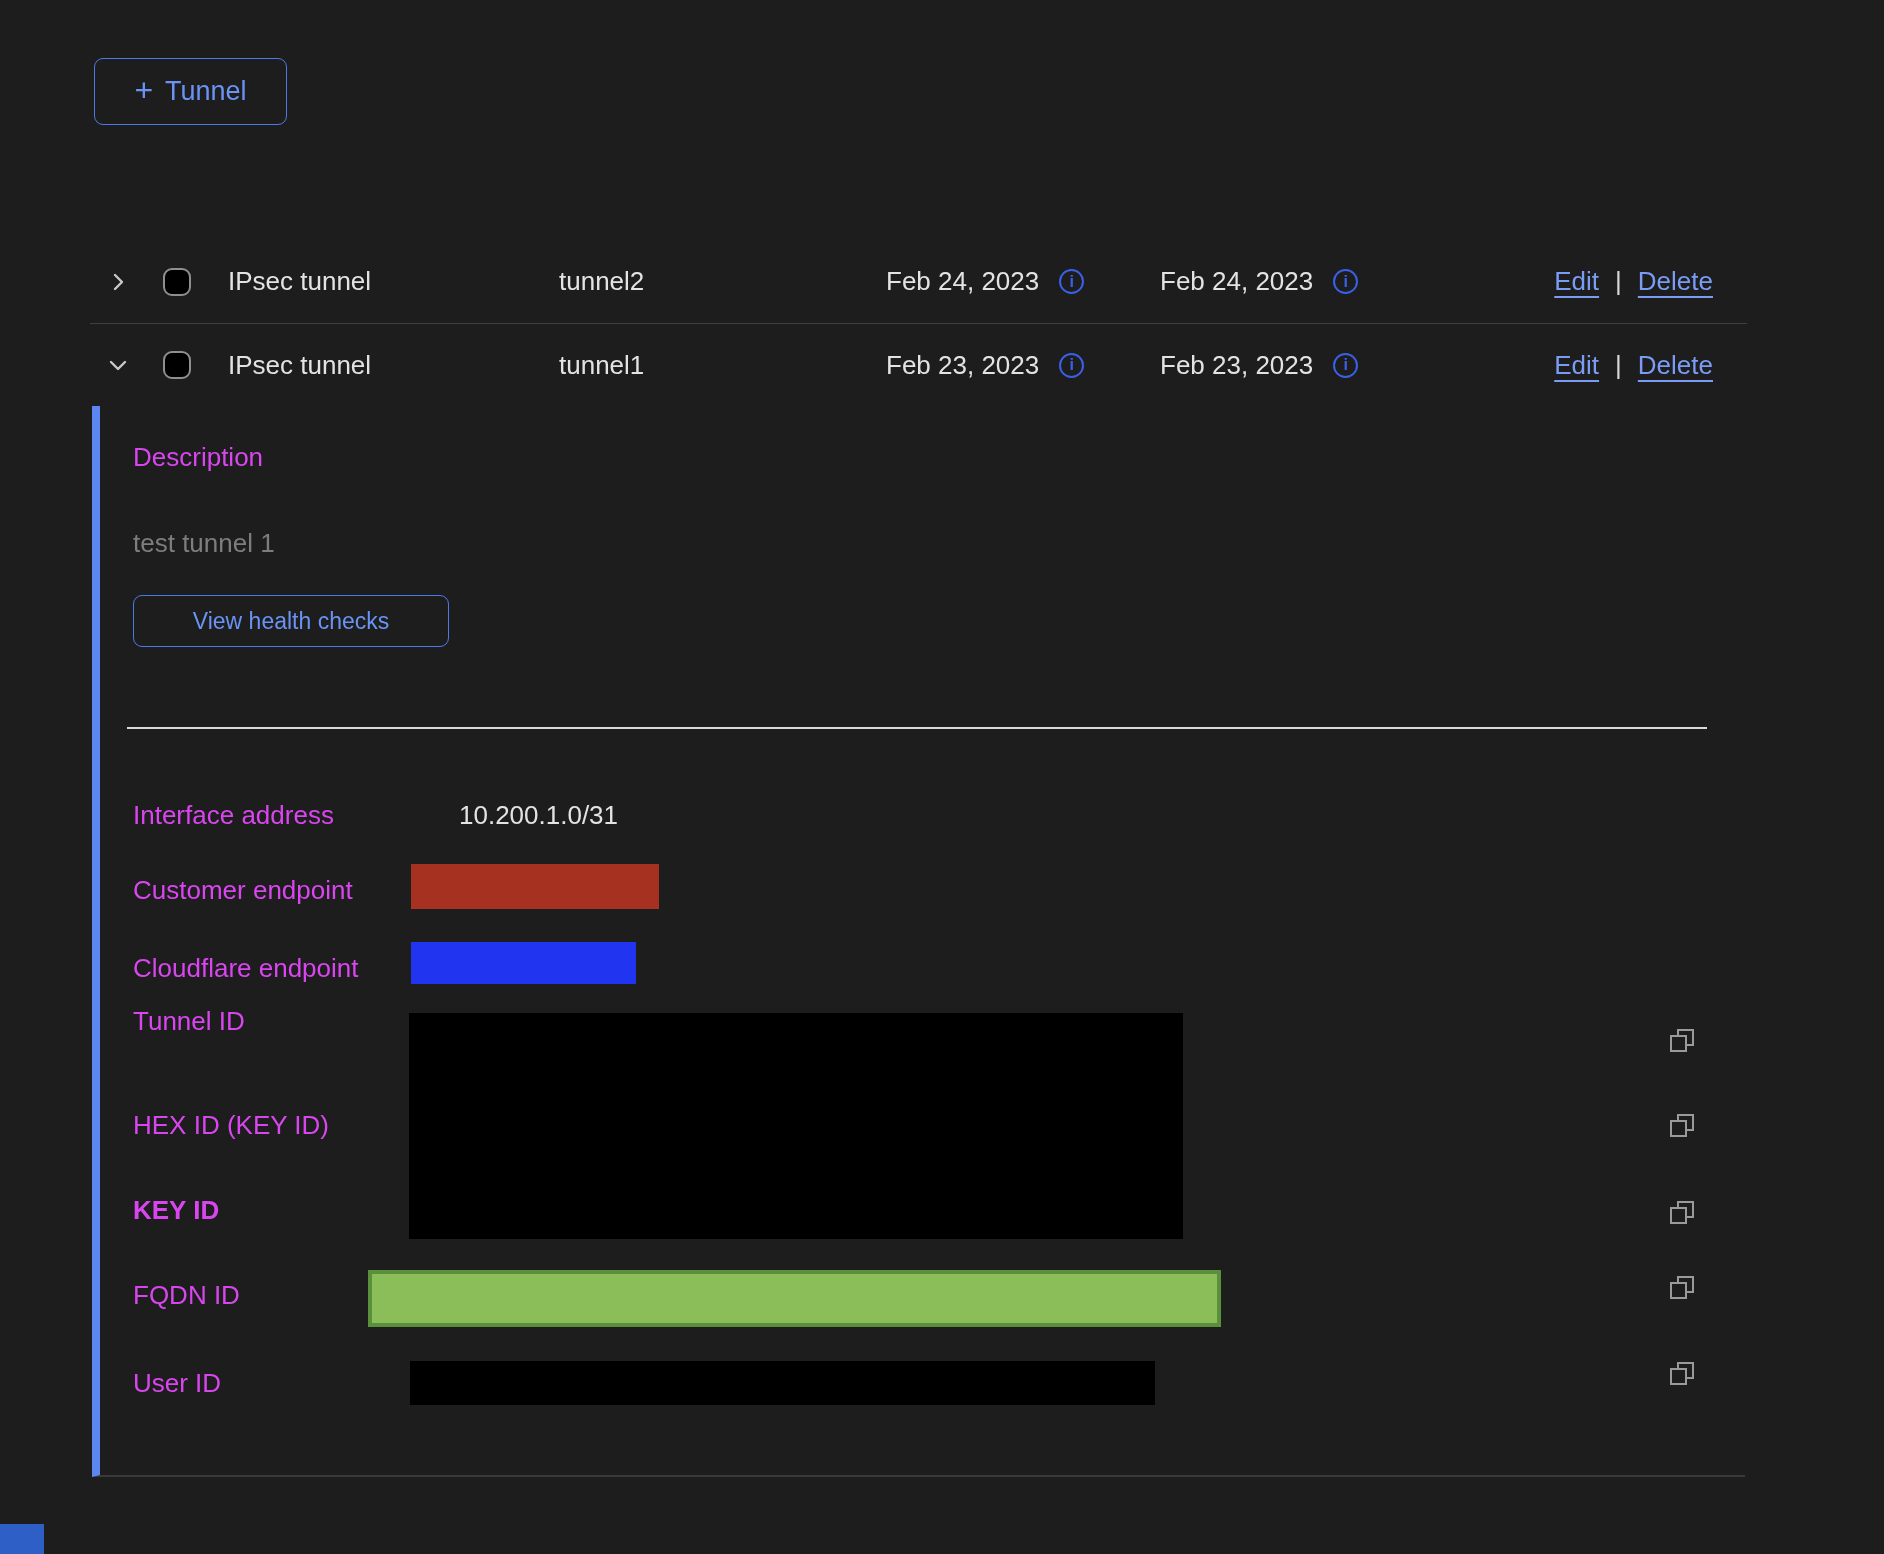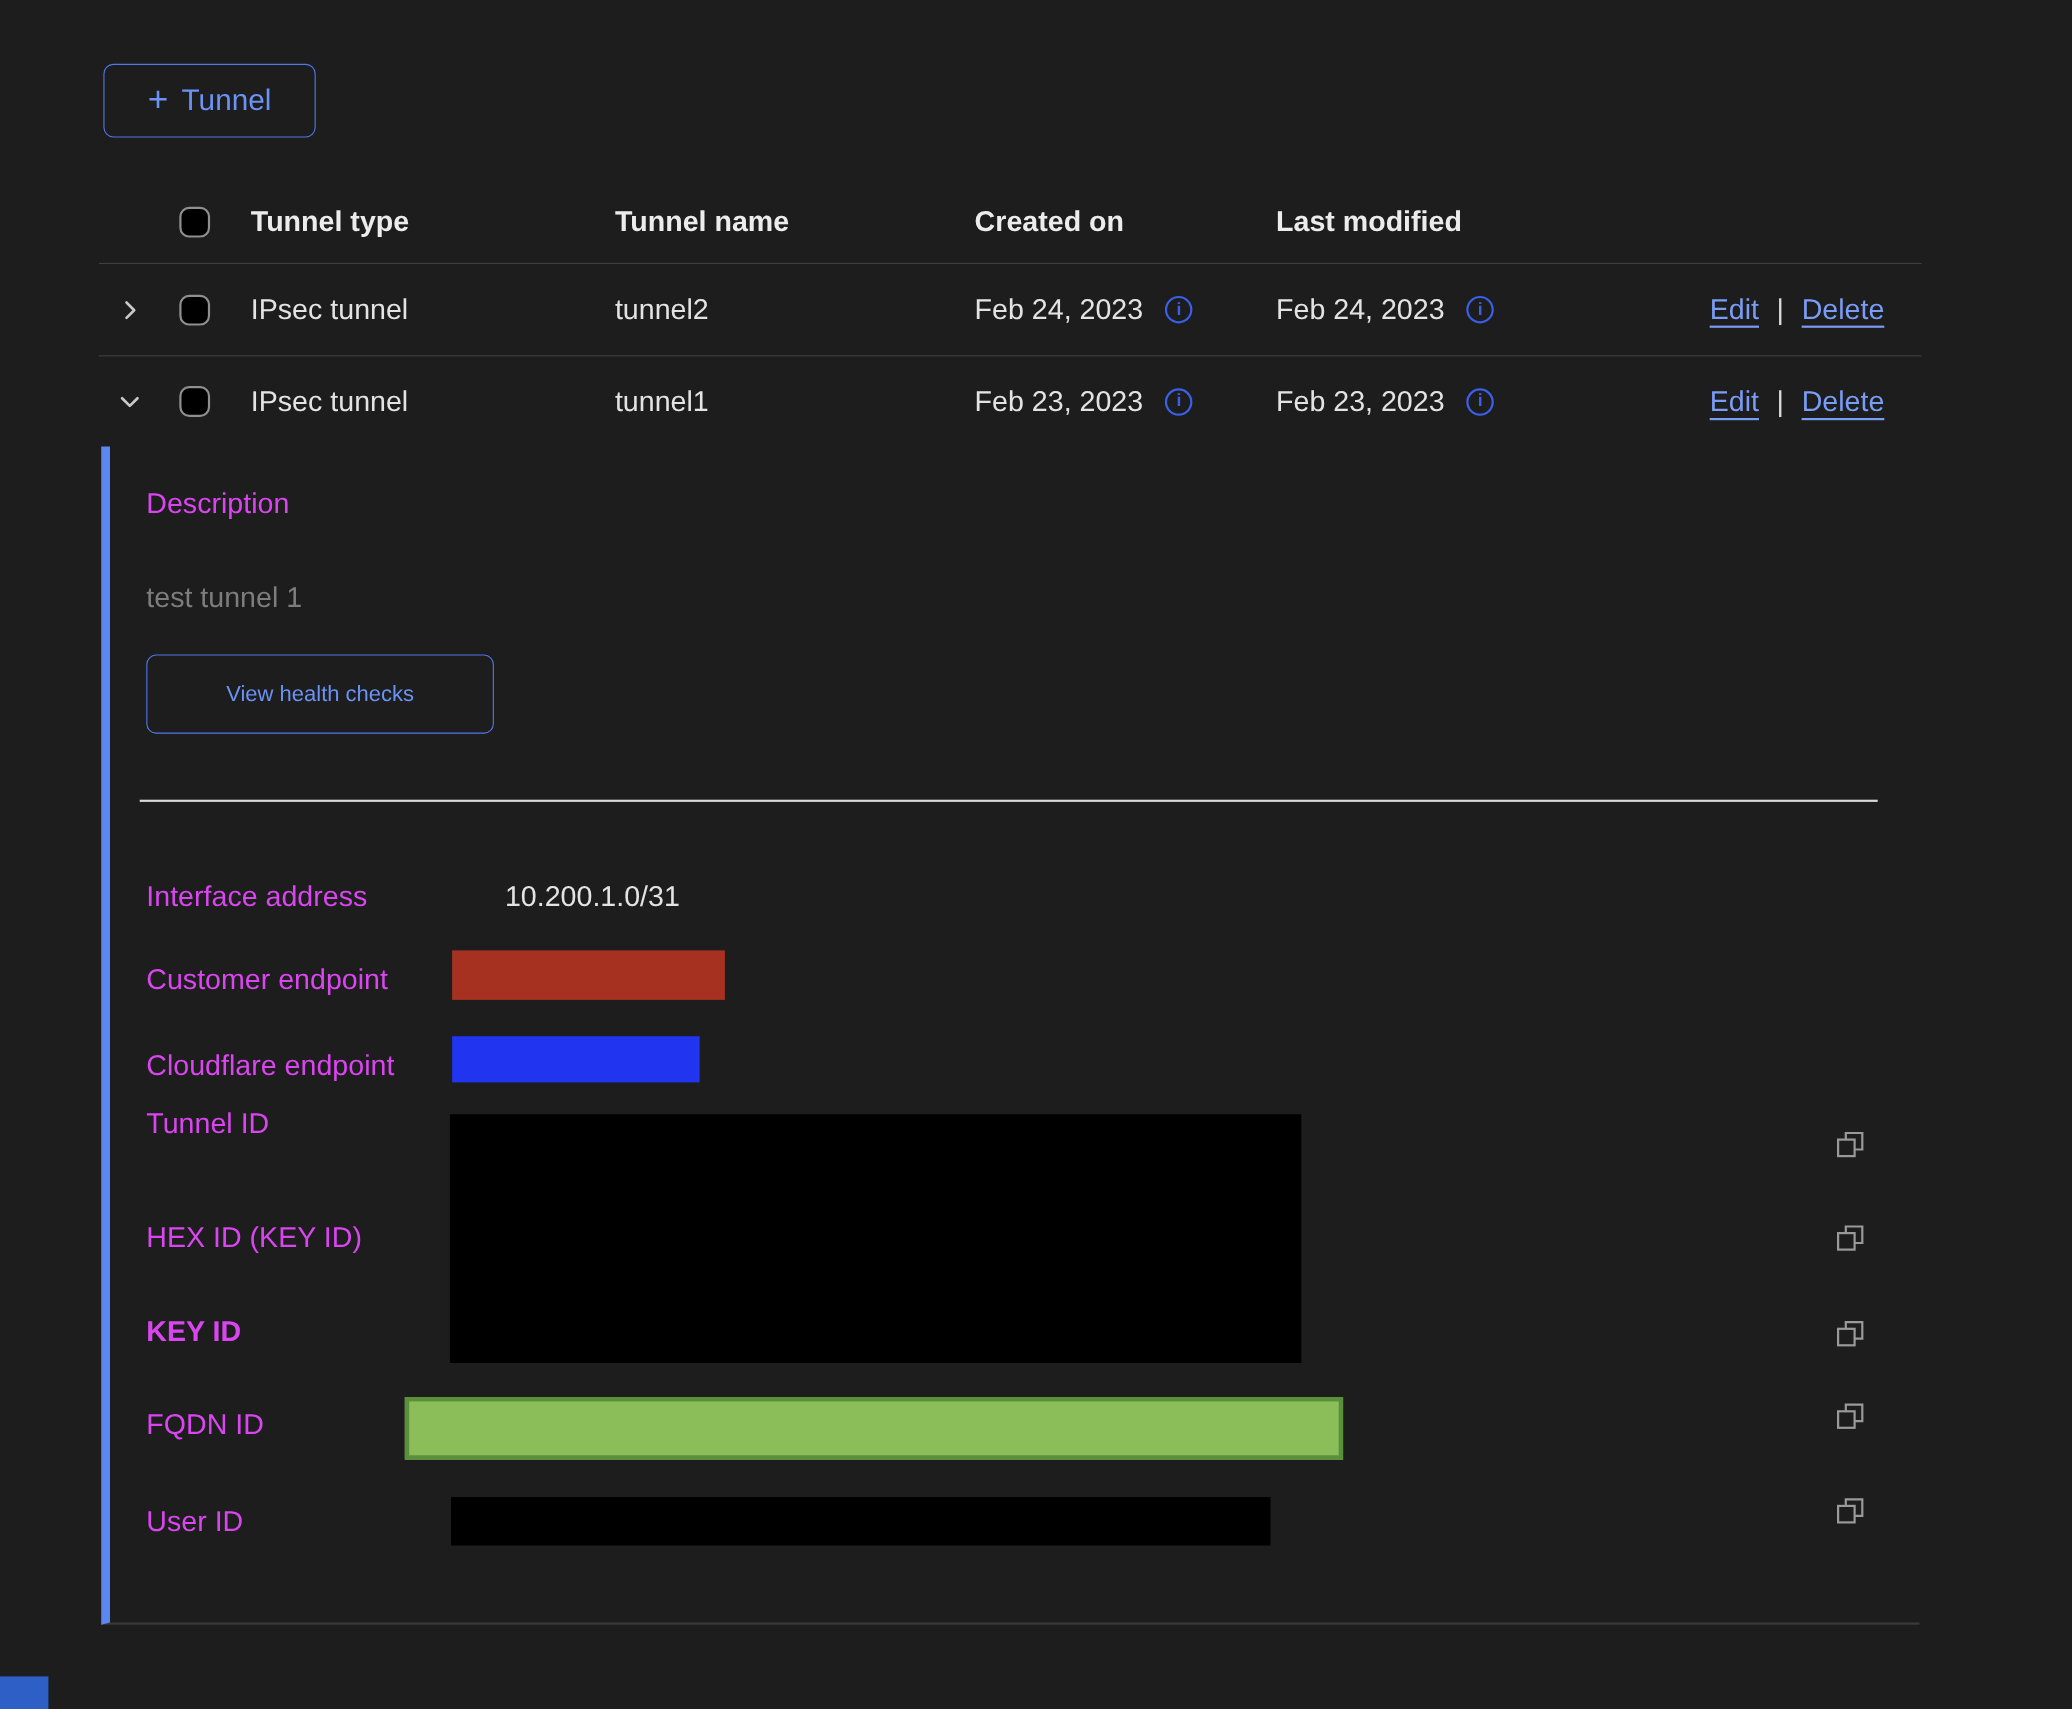--- a/index.html
+++ b/index.html
@@ -49,51 +49,41 @@
   
   .panel{
     position:absolute;left:92px;top:406px;width:1653px;height:1071px;
     border-left:8px solid #5d87f0;border-bottom:2px solid #3a3a3a;
     box-sizing:border-box;
   }
   .panel .abs{position:absolute;line-height:30px;}
   .p-label{color:#d946ef;}
   .p-dim{color:#7d7d7d;}
   .health-btn{
-    position:absolute;left:33px;top:189px;width:316px;height:72px;
+    position:absolute;left:33px;top:189px;width:316px;height:52px;
     display:flex;align-items:center;justify-content:center;
     background:transparent;border:1.5px solid #4e79e8;border-radius:9px;
-    color:#6a93f5;font-size:20px;cursor:pointer;box-sizing:border-box;
+    color:#6a93f5;font-size:23px;cursor:pointer;box-sizing:border-box;
     font-family:inherit;
   }
   .divider{position:absolute;left:27px;top:321px;width:1580px;height:2px;background:#d9d9d9;}
   .redact{position:absolute;}
   .copy-btn{position:absolute;left:1568px;width:27px;height:27px;cursor:pointer;background:transparent;border:none;padding:0;}
   .frag{position:absolute;left:0;top:1524px;width:44px;height:30px;background:#2d5fc7;}
 </style>
 </head>
 <body>
 
 <div id="canvas">
 
   <button class="create-btn">
     <span class="plus">+</span>
     <span>Tunnel</span>
   </button>
 
-  <div class="trow thead">
-    <span class="col-chev"></span>
-    <span class="col-check">
-      <span class="checkbox"></span>
-    </span>
-    <span class="col-type">Tunnel type</span>
-    <span class="col-name">Tunnel name</span>
-    <span class="col-created">Created on</span>
-    <span class="col-modified">Last modified</span>
-  </div>
 
   <div class="trow row-1">
     <span class="col-chev chev">
       <svg width="22" height="22" viewBox="0 0 22 22">
         <path d="M8 4 L15 11 L8 18" fill="none" stroke="#c9c9c9" stroke-width="2.4" stroke-linecap="round" stroke-linejoin="round"></path>
       </svg>
     </span>
     <span class="col-check">
       <span class="checkbox"></span>
     </span>

